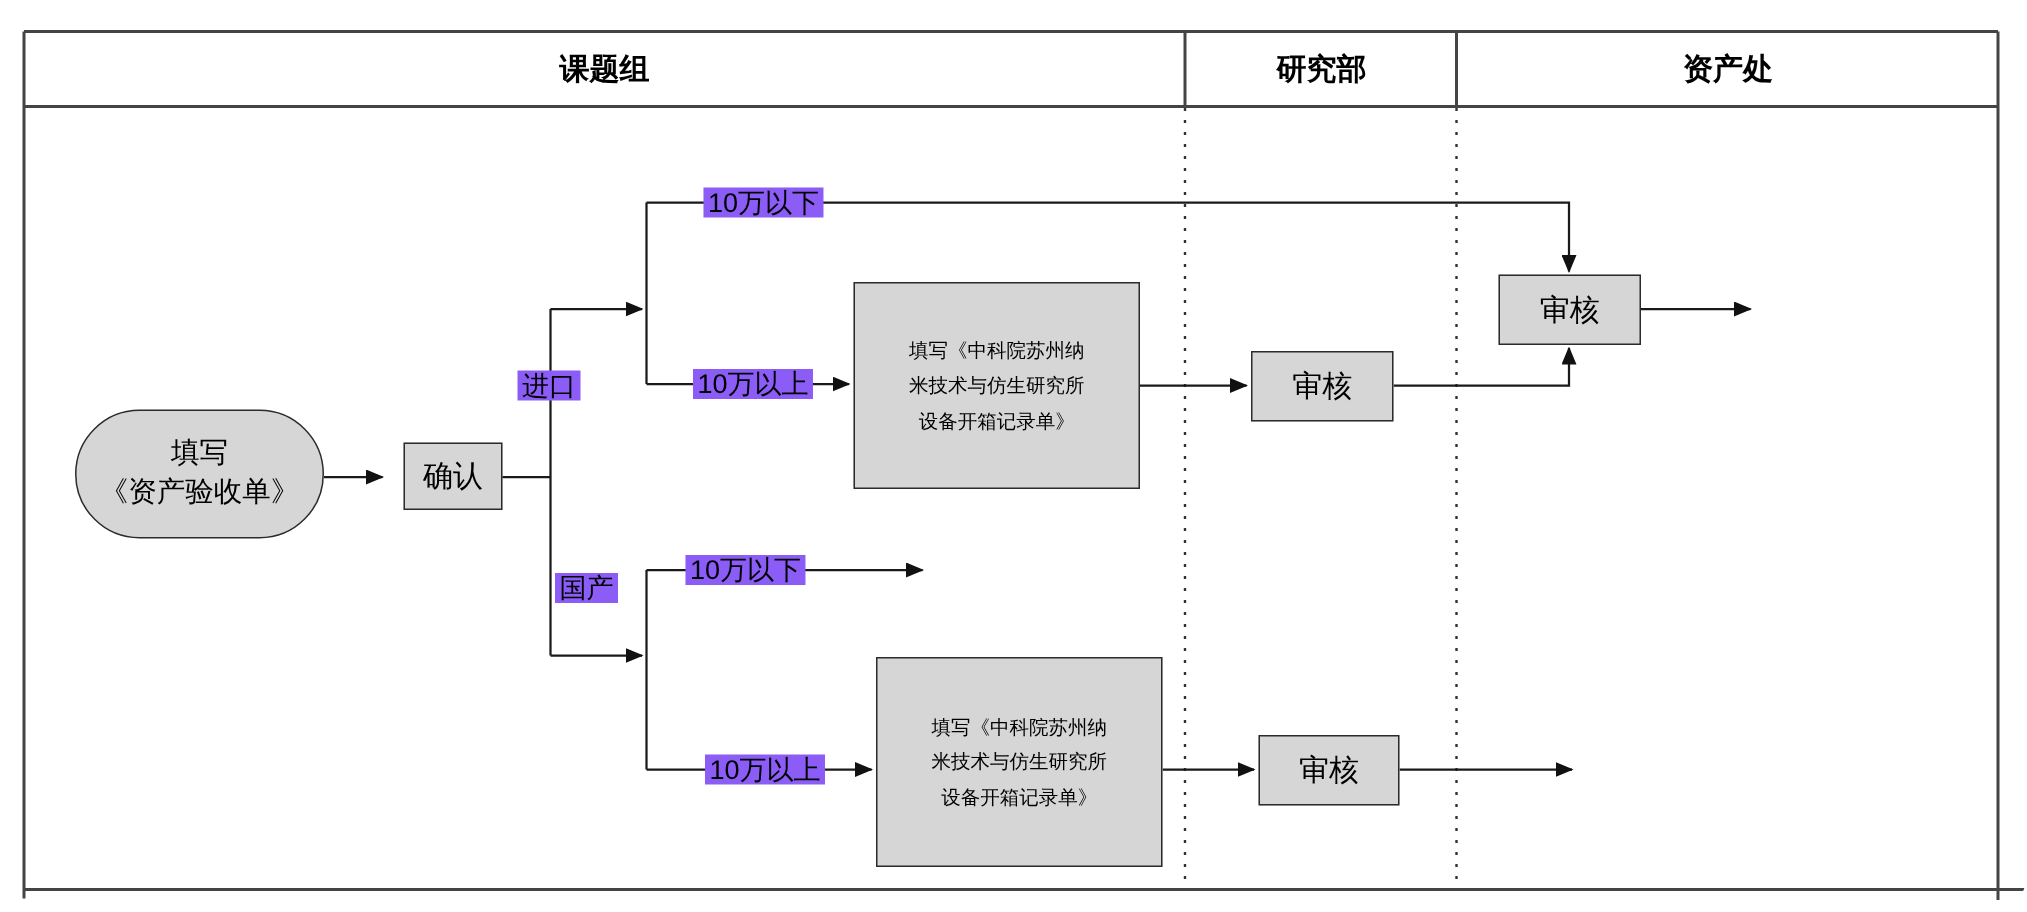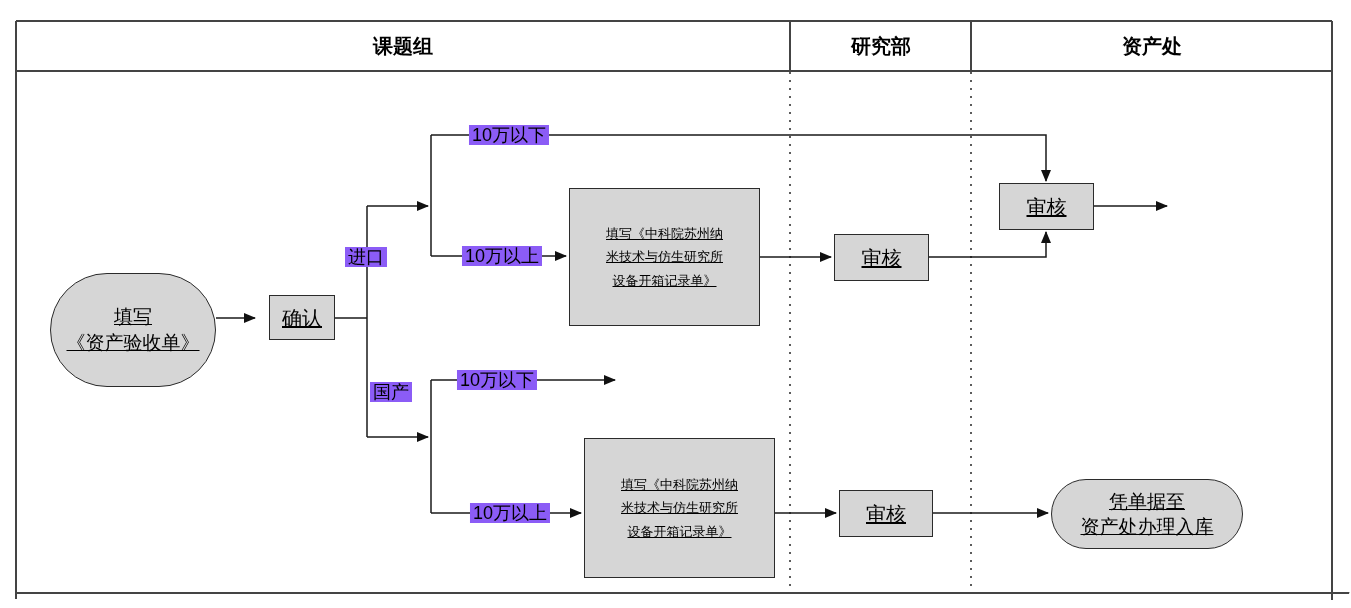--- a/index.html
+++ b/index.html
@@ -11,21 +11,21 @@
   html,body{margin:0;padding:0;background:#fff;}
   body{font-family:"Liberation Sans","DejaVu Sans",sans-serif;color:#000;}
   #canvas{position:relative;width:1351px;height:608px;background:#fff;overflow:hidden;border-radius:24px;}
   #wires{position:absolute;left:0;top:0;width:1351px;height:608px;}
   .node{
     position:absolute;box-sizing:border-box;
     background:var(--node-fill);
     border:1.5px solid var(--node-border);
     display:flex;align-items:center;justify-content:center;
     text-align:center;white-space:pre-line;
-    font-size:20px;line-height:24px;text-decoration:underline;
+    font-size:20px;line-height:24px;
   }
   .stadium{border-radius:999px;border-width:1.6px;}
   .bigbox{font-size:13px;line-height:23.5px;}
   .startnode{font-size:19px;line-height:26px;}
   .whnode{font-size:19px;line-height:25px;}
   .blabel{
     position:absolute;transform:translate(-50%,-50%);
     background:#8b5cf6;padding:0 3px;font-size:18px;line-height:20px;white-space:nowrap;
   }
   .lane-label{
@@ -73,43 +73,41 @@
     <path class="wire" d="M431,380 L615,380" marker-end="url(#arr)"></path>
     <path class="wire" d="M431,513 L581,513" marker-end="url(#arr)"></path>
     <path class="wire" d="M775,513 L836,513" marker-end="url(#arr)"></path>
     <path class="wire" d="M933,513 L1048,513" marker-end="url(#arr)"></path>
   </svg>
 
   <div class="lane-label" style="left:403px;top:46px;">课题组</div>
   <div class="lane-label" style="left:881px;top:46px;">研究部</div>
   <div class="lane-label" style="left:1152px;top:46px;">资产处</div>
 
-  <div class="node stadium startnode" style="left:50px;top:273px;width:166px;height:114px;">填写
+  <div class="node stadium startnode" style="left:50px;top:273px;width:166px;height:86px;">填写
 《资产验收单》</div>
 
   <div class="node" style="left:257px;top:295px;width:66px;height:45px;margin-left:12px;">确认</div>
 
   <div class="node bigbox" style="left:569px;top:188px;width:191px;height:138px;">填写《中科院苏州纳
 米技术与仿生研究所
 设备开箱记录单》</div>
 
   <div class="node" style="left:834px;top:234px;width:95px;height:47px;">审核</div>
 
   <div class="node" style="left:999px;top:183px;width:95px;height:47px;">审核</div>
 
 
 
   <div class="node bigbox" style="left:584px;top:438px;width:191px;height:140px;">填写《中科院苏州纳
 米技术与仿生研究所
 设备开箱记录单》</div>
 
   <div class="node" style="left:839px;top:490px;width:94px;height:47px;">审核</div>
 
-  <div class="node stadium whnode" style="left:1051px;top:479px;width:192px;height:70px;">凭单据至
-资产处办理入库</div>
 
   <div class="blabel" style="left:366px;top:257px;">进口</div>
   <div class="blabel" style="left:391px;top:392px;">国产</div>
   <div class="blabel" style="left:509px;top:135px;">10万以下</div>
   <div class="blabel" style="left:502px;top:256px;">10万以上</div>
   <div class="blabel" style="left:497px;top:380px;">10万以下</div>
   <div class="blabel" style="left:510px;top:513px;">10万以上</div>
 
 </div>
 

